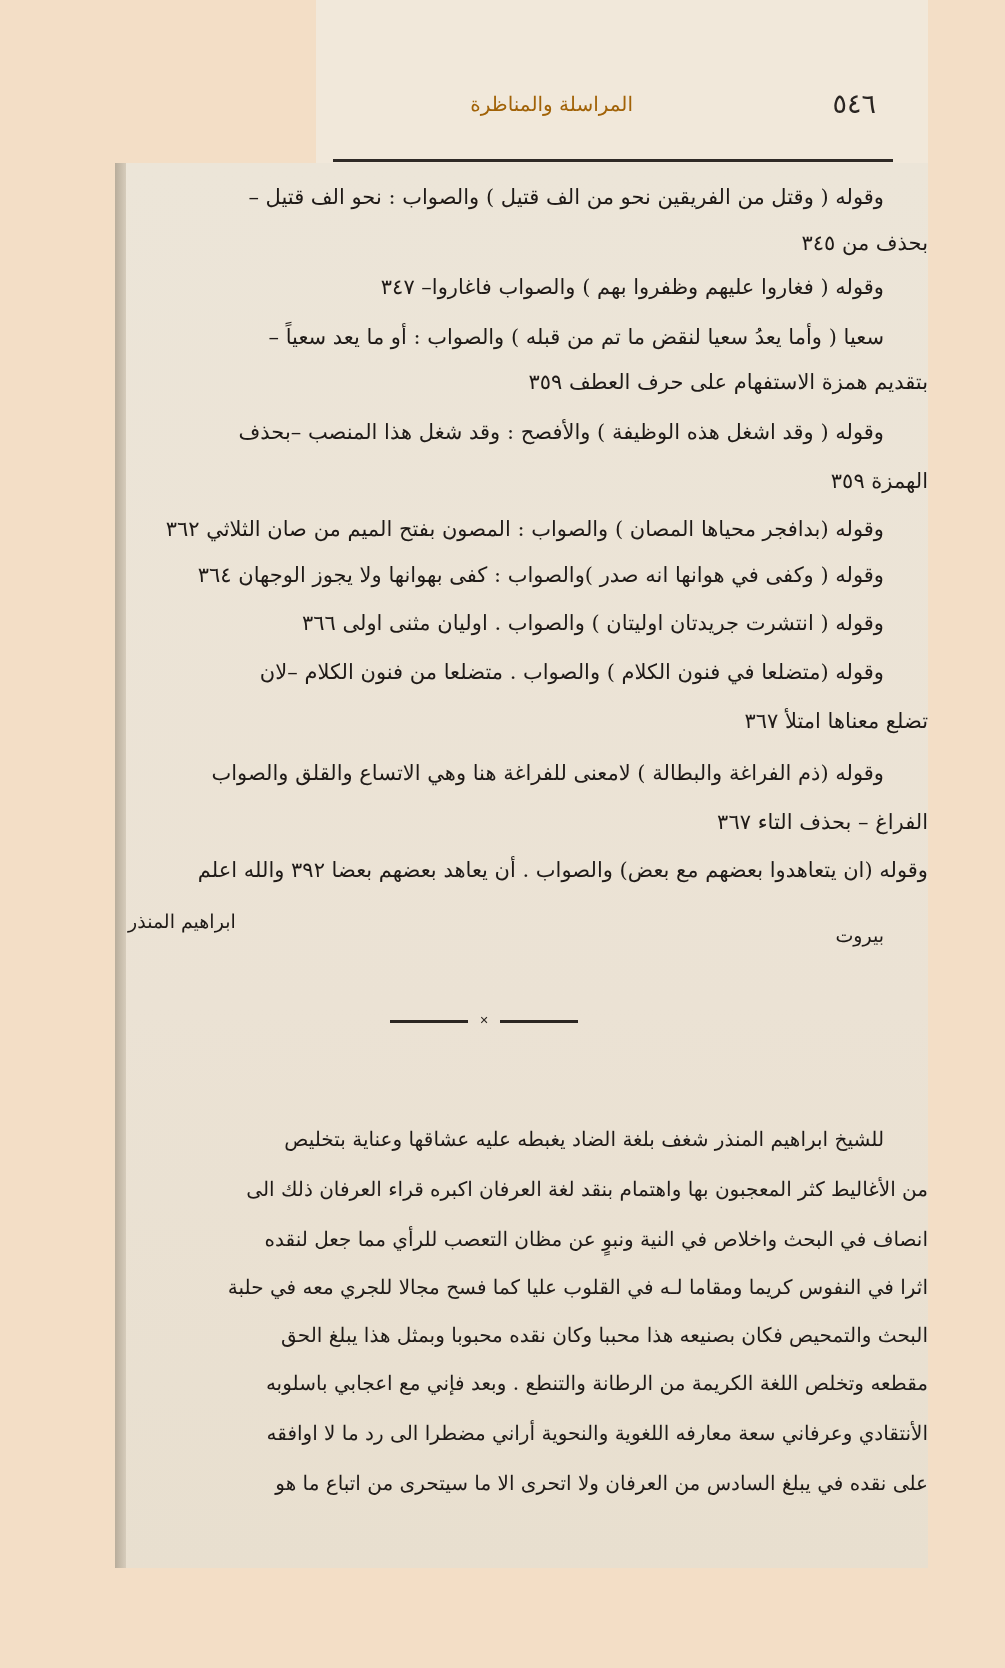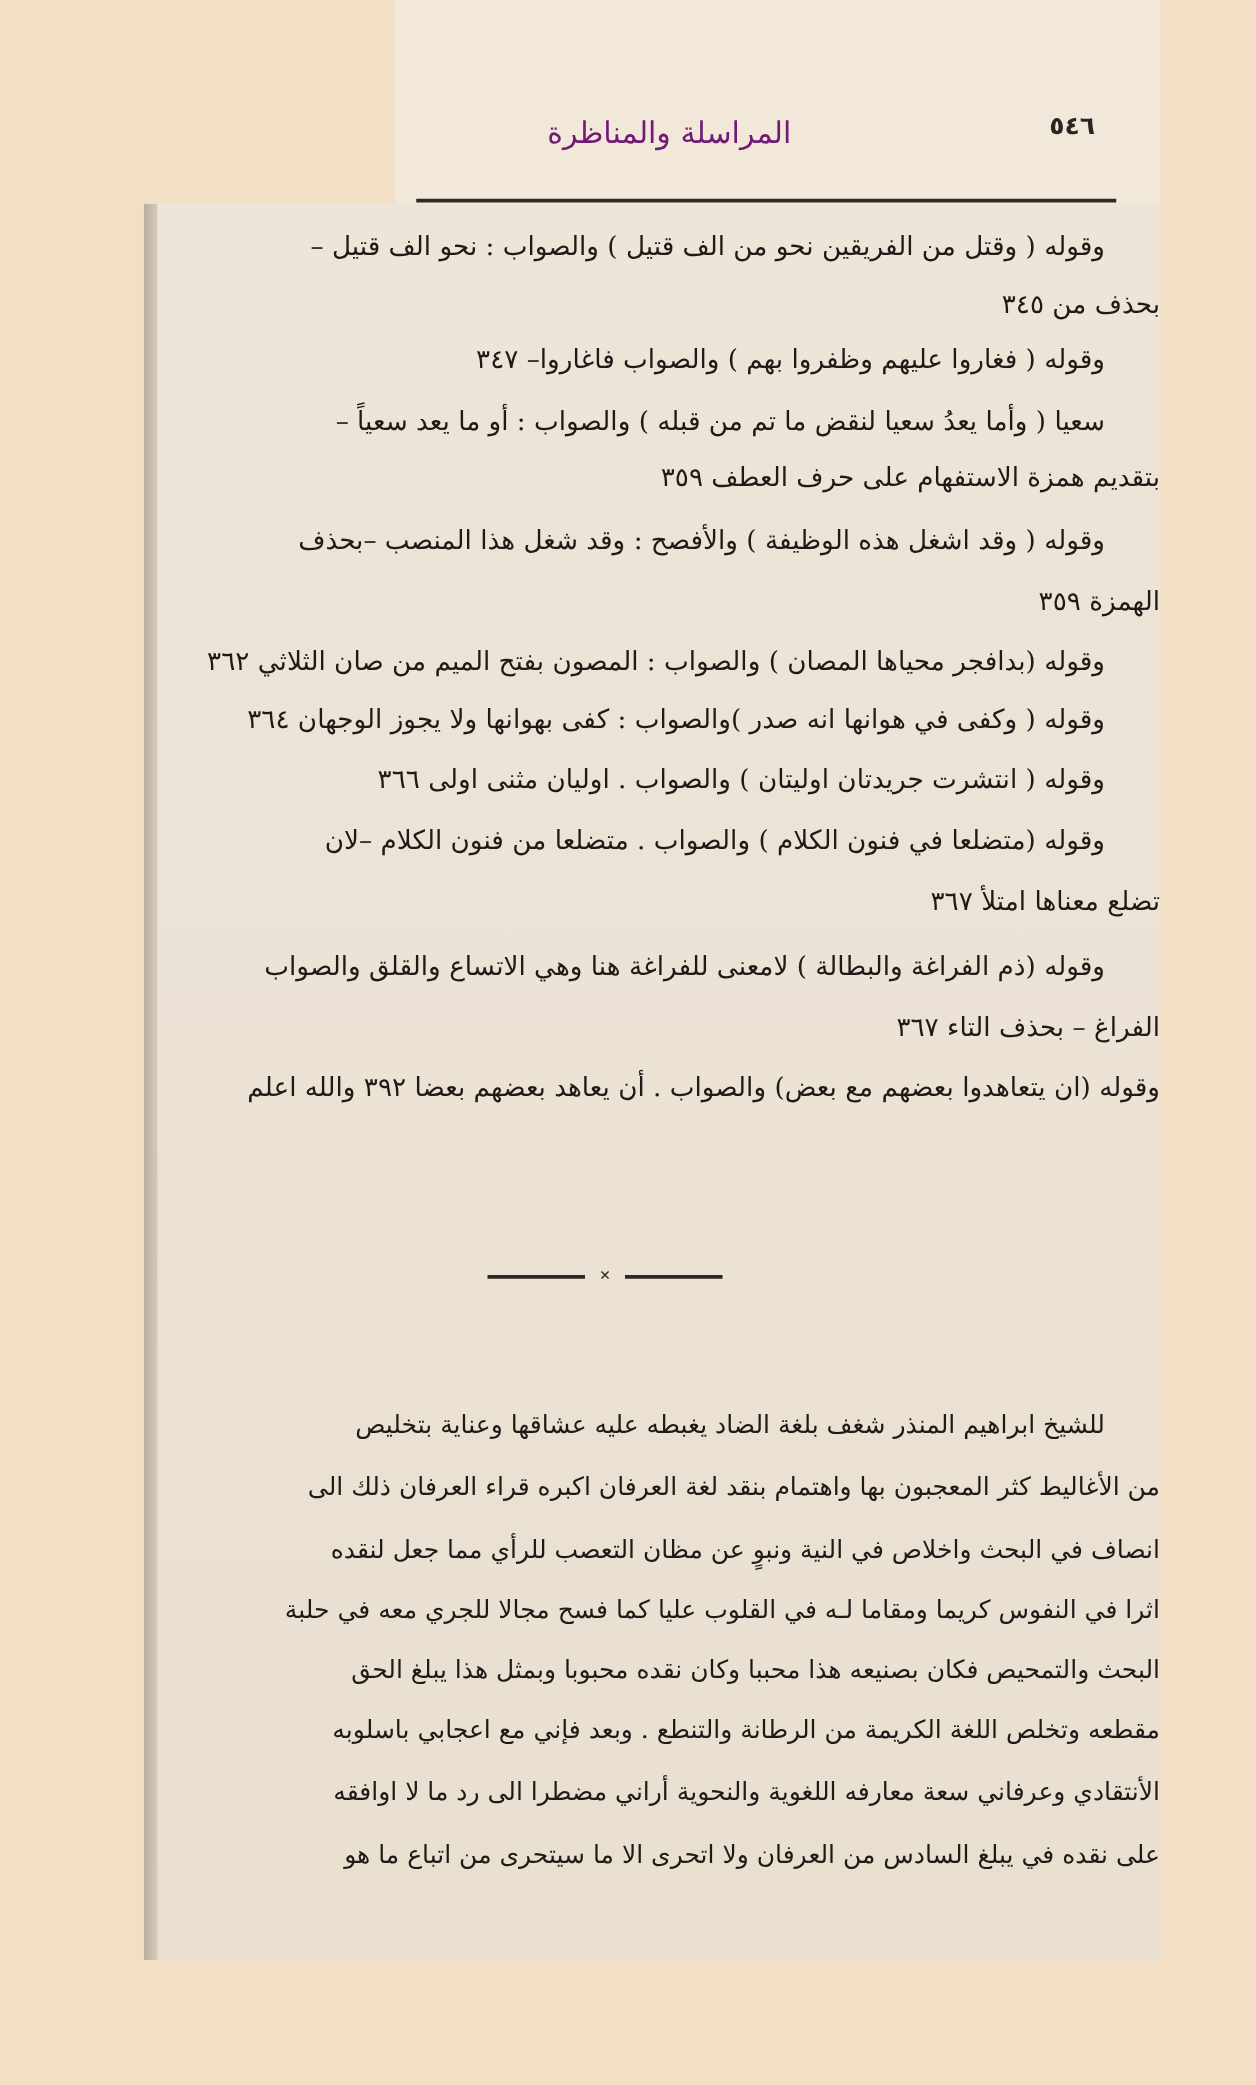--- a/index.html
+++ b/index.html
@@ -28,32 +28,32 @@
       top: 88px;
       width: 612px;
       height: 50px;
       direction: rtl;
     }
     .page-number {
       position: absolute;
       right: 52px;
       top: 0;
       font-family: "DejaVu Sans", sans-serif;
-      font-size: 20px;
-      font-weight: bold;
+      font-size: 27px;
+      font-weight: normal;
       color: #2a2522;
       letter-spacing: 2px;
     }
     .running-head {
       position: absolute;
       right: 295px;
       top: 4px;
       font-family: "DejaVu Serif", serif;
-      font-size: 24px;
-      color: #701a75;
+      font-size: 20px;
+      color: #a16207;
     }
     .header-rule {
       position: absolute;
       left: 333px;
       top: 159px;
       width: 560px;
       height: 3px;
       background: #2f2a26;
     }
     .body-page {
@@ -179,20 +179,24 @@
     <div class="line indent" style="top:352px">وقوله (بدافجر محياها المصان ) والصواب : المصون بفتح الميم من صان الثلاثي ٣٦٢</div>
     <div class="line indent" style="top:398px">وقوله ( وكفى في هوانها انه صدر )والصواب : كفى بهوانها ولا يجوز الوجهان ٣٦٤</div>
     <div class="line indent" style="top:446px">وقوله ( انتشرت جريدتان اوليتان ) والصواب . اوليان مثنى اولى ٣٦٦</div>
     <div class="line indent" style="top:495px">وقوله (متضلعا في فنون الكلام ) والصواب . متضلعا من فنون الكلام –لان</div>
     <div class="line cont" style="top:544px">تضلع معناها امتلأ ٣٦٧</div>
     <div class="line indent" style="top:596px">وقوله (ذم الفراغة والبطالة ) لامعنى للفراغة هنا وهي الاتساع والقلق والصواب</div>
     <div class="line cont" style="top:645px">الفراغ – بحذف التاء ٣٦٧</div>
     <div class="line cont" style="top:693px">وقوله (ان يتعاهدوا بعضهم مع بعض) والصواب . أن يعاهد بعضهم بعضا ٣٩٢ والله اعلم</div>
   </div>
 
+  <div class="signature-row" style="top:745px">
+    <span class="sig-city">بيروت</span>
+    <span class="sig-name">ابراهيم المنذر</span>
+  </div>
 
   <div class="ornament">
     <div class="bar left"></div>
     <div class="knot">✕</div>
     <div class="bar right"></div>
   </div>
 
 
   <div class="text-col para-text">
     <div class="line indent" style="top:962px">للشيخ ابراهيم المنذر شغف بلغة الضاد يغبطه عليه عشاقها وعناية بتخليص</div>

